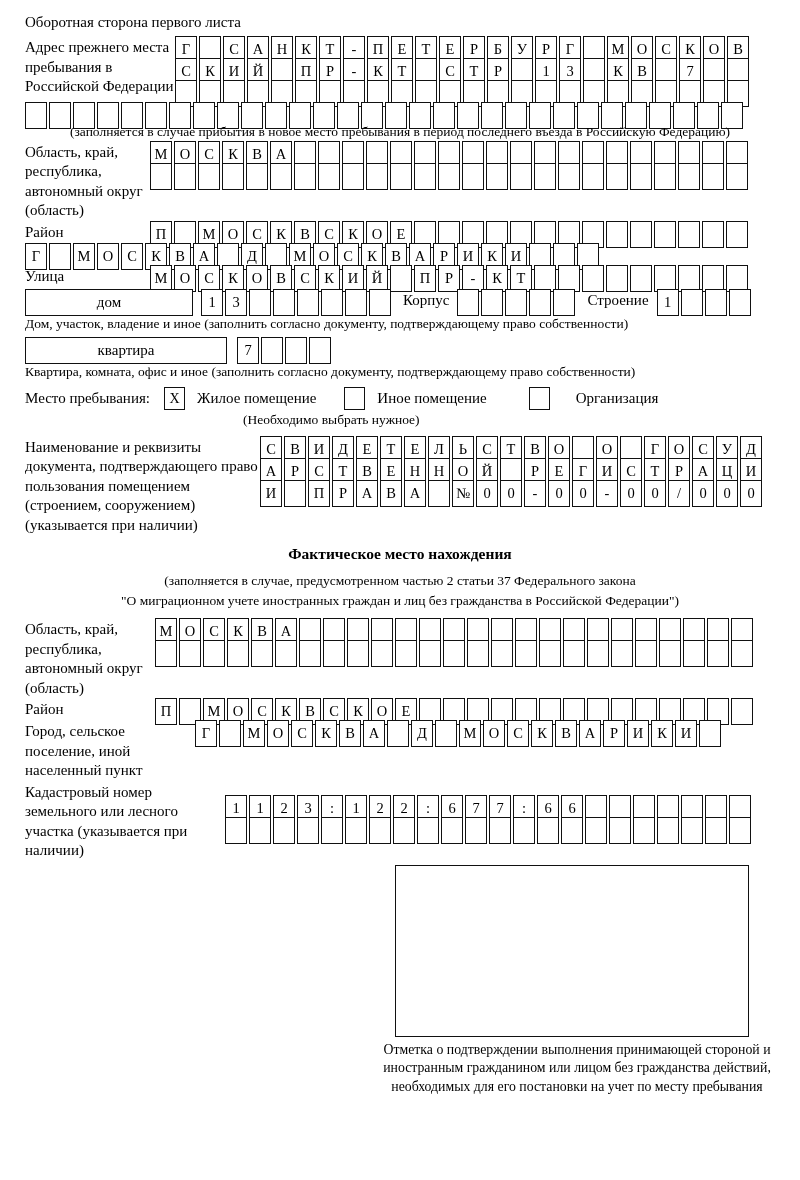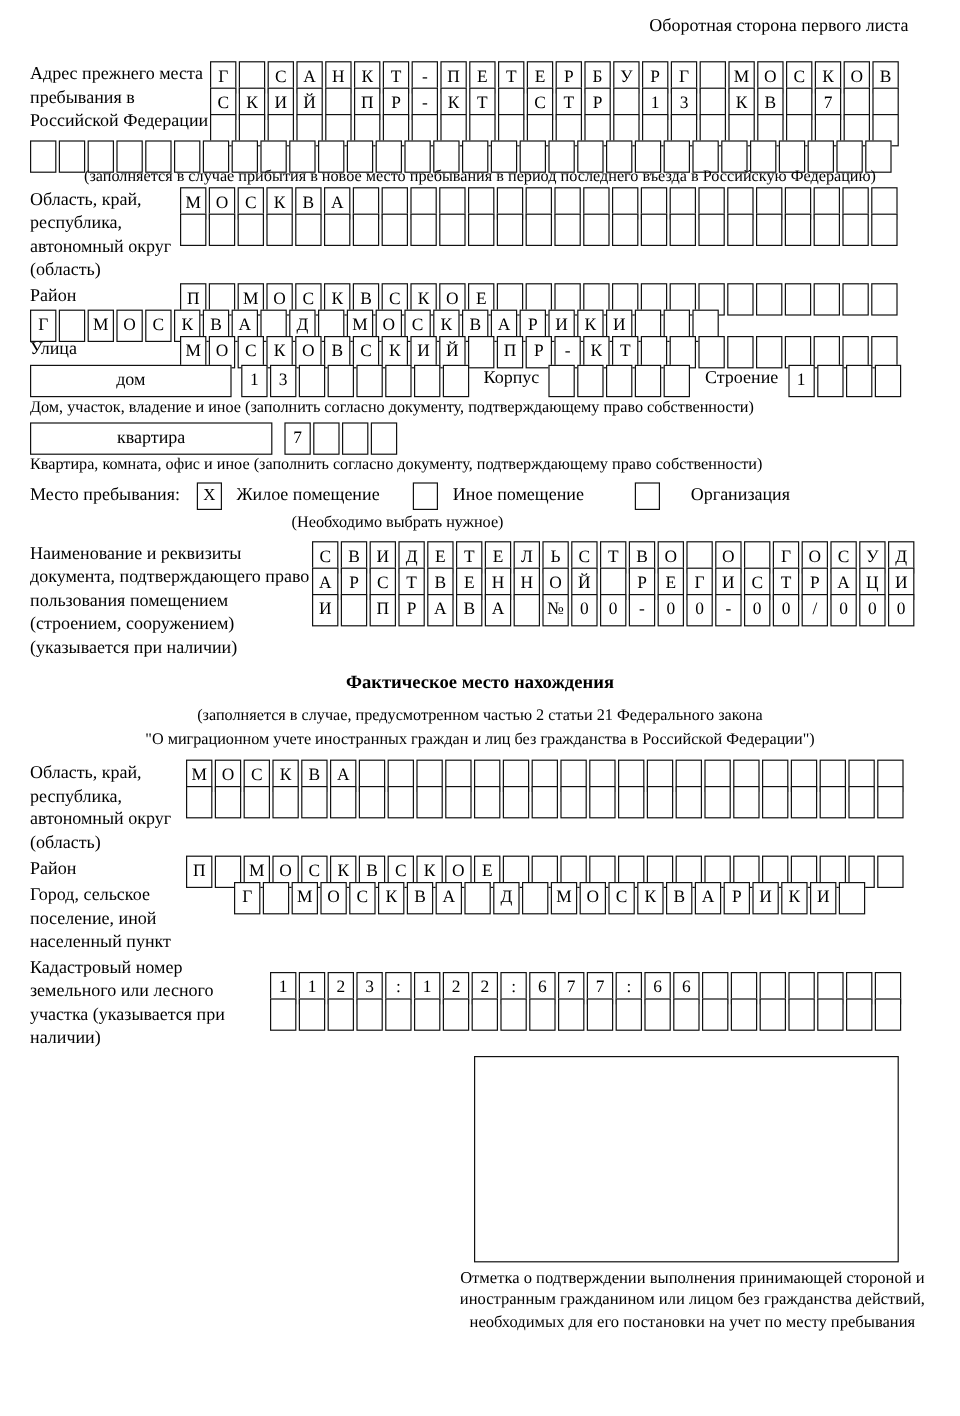--- a/index.html
+++ b/index.html
@@ -4,21 +4,21 @@
 <style>
   * { margin:0; padding:0; box-sizing:border-box; }
   html,body { background:#ffffff; }
   body {
     width:800px; height:1180px; overflow:hidden;
     font-family:"Liberation Serif","DejaVu Serif",serif;
     color:#000; font-size:15px; position:relative;
   }
   .sheet { padding:14px 25px 0 25px; }
 
-  .header-note { text-align:right; font-size:15px; padding-right:18px; margin-bottom:20px; }
+  .header-note { text-align:left; font-size:15px; padding-right:18px; margin-bottom:5px; }
 
   .frow { display:flex; align-items:flex-start; }
   .flabel { flex-shrink:0; line-height:1.3; padding-top:2px; }
 
   .cellrow { white-space:nowrap; height:19px; margin-bottom:3px; }
   .cell {
     display:inline-block; width:22px; height:27px; border:1.6px solid #111;
     margin-right:2px; text-align:center; line-height:24px; font-size:14.5px;
     vertical-align:top; background:#fff;
   }
@@ -127,21 +127,21 @@
     <div class="flabel w235">Наименование и реквизиты документа, подтверждающего право пользования помещением (строением, сооружением) (указывается при наличии)</div>
     <div>
       <div class="cellrow"><span class="cell">С</span><span class="cell">В</span><span class="cell">И</span><span class="cell">Д</span><span class="cell">Е</span><span class="cell">Т</span><span class="cell">Е</span><span class="cell">Л</span><span class="cell">Ь</span><span class="cell">С</span><span class="cell">Т</span><span class="cell">В</span><span class="cell">О</span><span class="cell"></span><span class="cell">О</span><span class="cell"></span><span class="cell">Г</span><span class="cell">О</span><span class="cell">С</span><span class="cell">У</span><span class="cell">Д</span></div>
       <div class="cellrow"><span class="cell">А</span><span class="cell">Р</span><span class="cell">С</span><span class="cell">Т</span><span class="cell">В</span><span class="cell">Е</span><span class="cell">Н</span><span class="cell">Н</span><span class="cell">О</span><span class="cell">Й</span><span class="cell"></span><span class="cell">Р</span><span class="cell">Е</span><span class="cell">Г</span><span class="cell">И</span><span class="cell">С</span><span class="cell">Т</span><span class="cell">Р</span><span class="cell">А</span><span class="cell">Ц</span><span class="cell">И</span></div>
       <div class="cellrow"><span class="cell">И</span><span class="cell"></span><span class="cell">П</span><span class="cell">Р</span><span class="cell">А</span><span class="cell">В</span><span class="cell">А</span><span class="cell"></span><span class="cell">№</span><span class="cell">0</span><span class="cell">0</span><span class="cell">-</span><span class="cell">0</span><span class="cell">0</span><span class="cell">-</span><span class="cell">0</span><span class="cell">0</span><span class="cell">/</span><span class="cell">0</span><span class="cell">0</span><span class="cell">0</span></div>
     </div>
   </div>
 
   <div class="fact-title">Фактическое место нахождения</div>
   <div class="fact-note">
-    <span>(заполняется в случае, предусмотренном частью 2 статьи 21 Федерального закона</span><br>
+    <span>(заполняется в случае, предусмотренном частью 2 статьи 37 Федерального закона</span><br>
     <span>"О миграционном учете иностранных граждан и лиц без гражданства в Российской Федерации")</span>
   </div>
 
   <div class="frow">
     <div class="flabel w130">Область, край, республика, автономный округ (область)</div>
     <div>
       <div class="cellrow"><span class="cell">М</span><span class="cell">О</span><span class="cell">С</span><span class="cell">К</span><span class="cell">В</span><span class="cell">А</span><span class="cell"></span><span class="cell"></span><span class="cell"></span><span class="cell"></span><span class="cell"></span><span class="cell"></span><span class="cell"></span><span class="cell"></span><span class="cell"></span><span class="cell"></span><span class="cell"></span><span class="cell"></span><span class="cell"></span><span class="cell"></span><span class="cell"></span><span class="cell"></span><span class="cell"></span><span class="cell"></span><span class="cell"></span></div>
       <div class="cellrow"><span class="cell"></span><span class="cell"></span><span class="cell"></span><span class="cell"></span><span class="cell"></span><span class="cell"></span><span class="cell"></span><span class="cell"></span><span class="cell"></span><span class="cell"></span><span class="cell"></span><span class="cell"></span><span class="cell"></span><span class="cell"></span><span class="cell"></span><span class="cell"></span><span class="cell"></span><span class="cell"></span><span class="cell"></span><span class="cell"></span><span class="cell"></span><span class="cell"></span><span class="cell"></span><span class="cell"></span><span class="cell"></span></div>
     </div>
   </div>

